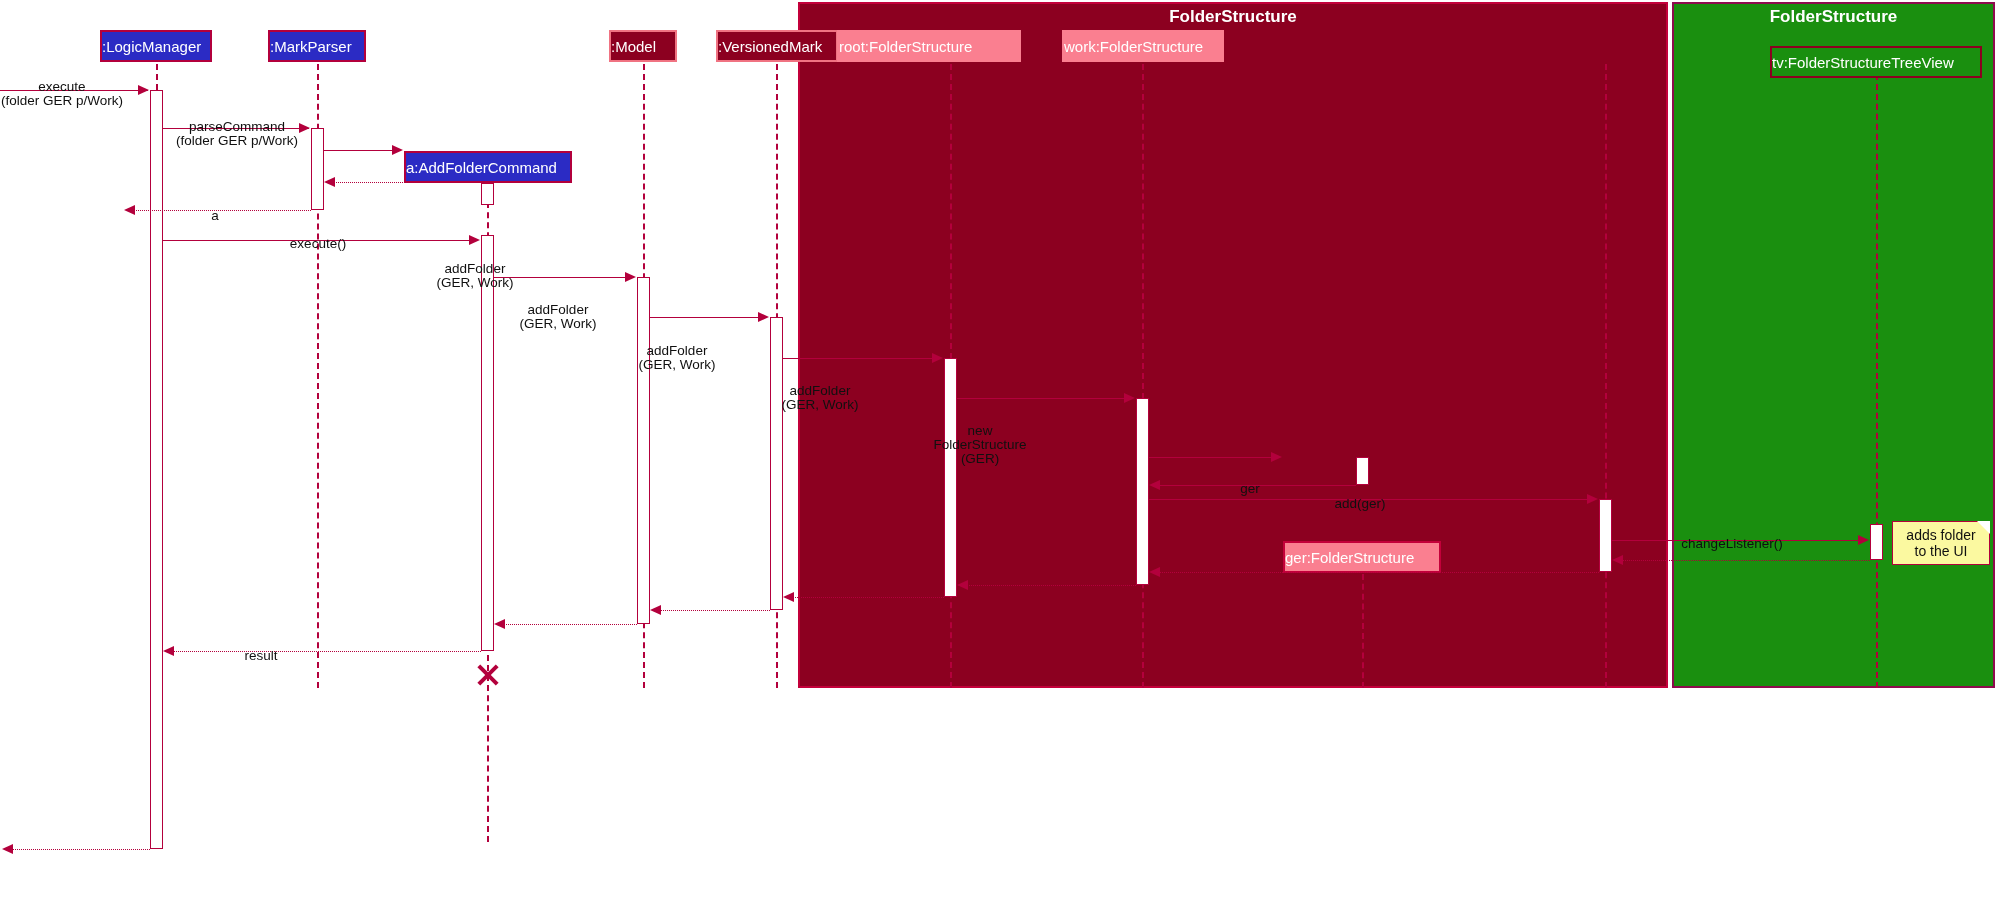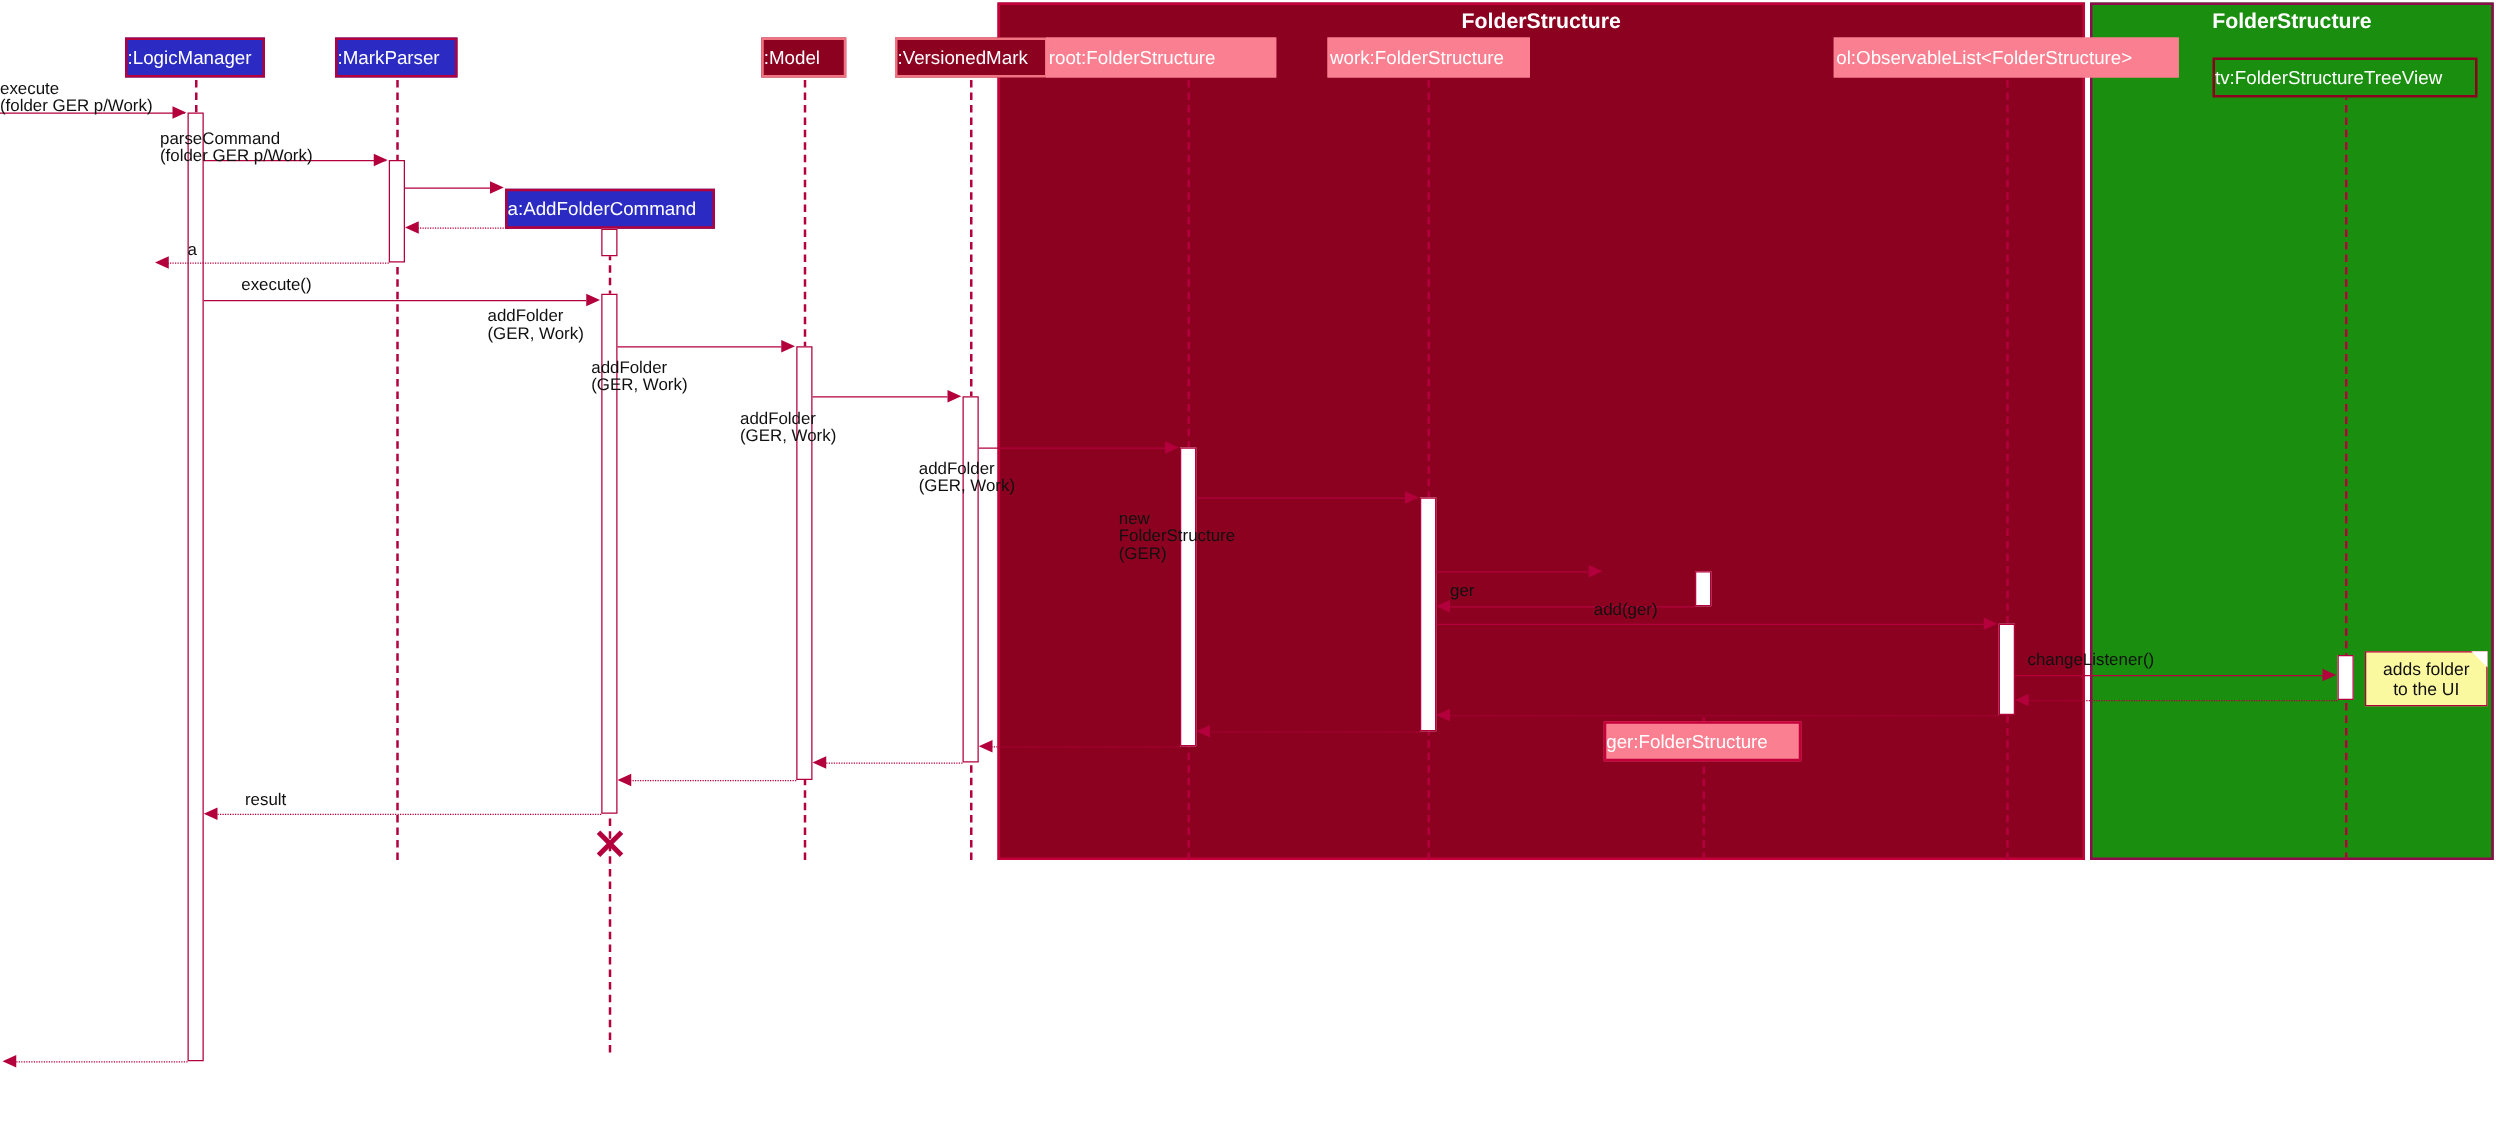--- a/index.html
+++ b/index.html
@@ -35,21 +35,21 @@
   .act{position:absolute;background:#ffffff;border:1px solid #b3003c;box-sizing:border-box;}
 
   
   .msg{position:absolute;height:0;border-top:1px solid #b3003c;}
   .msg.ret{border-top:1px dotted #b3003c;}
   .arrow{position:absolute;width:0;height:0;}
   .arrow.r{border-top:5px solid transparent;border-bottom:5px solid transparent;border-left:11px solid #b3003c;}
   .arrow.l{border-top:5px solid transparent;border-bottom:5px solid transparent;border-right:11px solid #b3003c;}
 
   .lbl{position:absolute;font-size:13.5px;color:#101010;line-height:14px;
-       white-space:pre;}
+       text-align:center;white-space:pre;margin-top:16px;}
 
   
   .note{position:absolute;background:#fbf9a0;border:1px solid #b3003c;
         font-size:14px;line-height:16px;color:#101010;text-align:center;
         padding:5px 6px;box-sizing:border-box;}
   .note .fold{position:absolute;right:-1px;top:-1px;width:0;height:0;
         border-left:13px solid transparent;border-top:13px solid #ffffff;}
 
   
   .destroy{position:absolute;width:26px;height:26px;}
@@ -99,25 +99,22 @@
   <div class="head h-dred" style="left:716px;top:30px;width:122px;height:32px;">
     <span>:VersionedMark</span>
   </div>
 
   <div class="head h-pink" style="left:837px;top:30px;width:184px;height:32px;">
     <span>root:FolderStructure</span>
   </div>
   <div class="head h-pink" style="left:1062px;top:30px;width:162px;height:32px;">
     <span>work:FolderStructure</span>
   </div>
-  <div class="head h-pinkdark" style="left:1283px;top:541px;width:158px;height:32px;margin-top:36px;">
+  <div class="head h-pinkdark" style="left:1283px;top:541px;width:158px;height:32px;">
     <span>ger:FolderStructure</span>
-  </div>
-  <div class="head h-pink" style="left:1467px;top:30px;width:276px;height:32px;">
-    <span>ol:ObservableList&lt;FolderStructure&gt;</span>
   </div>
 
   <div class="head h-green" style="left:1770px;top:30px;width:212px;height:32px;">
     <span>tv:FolderStructureTreeView</span>
   </div>
 
   <div class="act" style="left:150px;top:90px;width:13px;height:759px;"></div>
   <div class="act" style="left:311px;top:128px;width:13px;height:82px;"></div>
   <div class="act" style="left:481px;top:183px;width:13px;height:22px;"></div>
   <div class="act" style="left:481px;top:235px;width:13px;height:416px;"></div>

